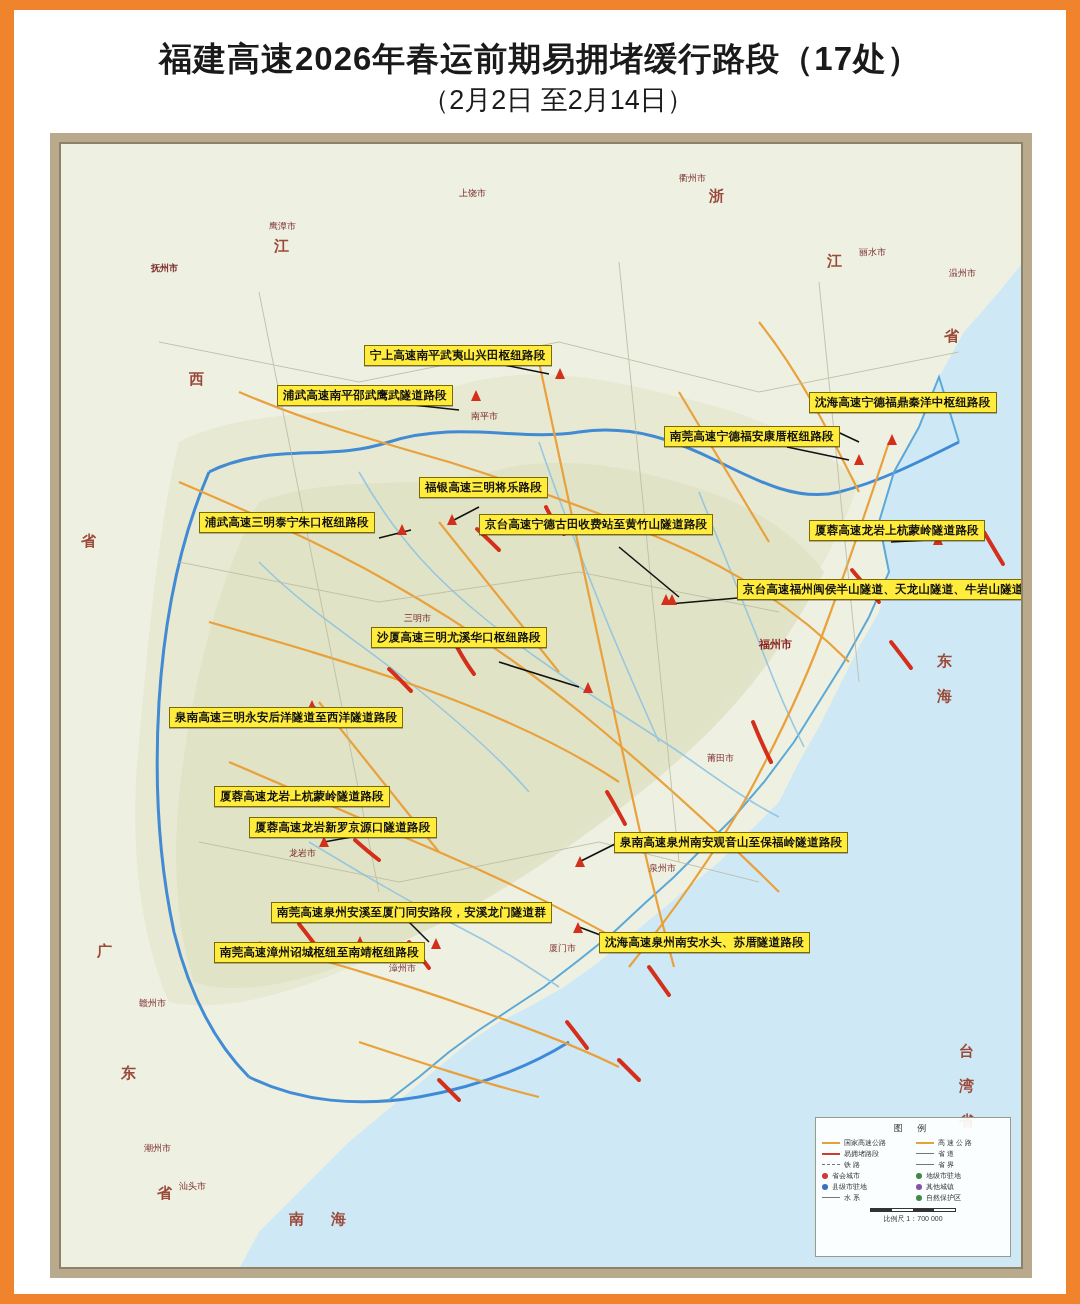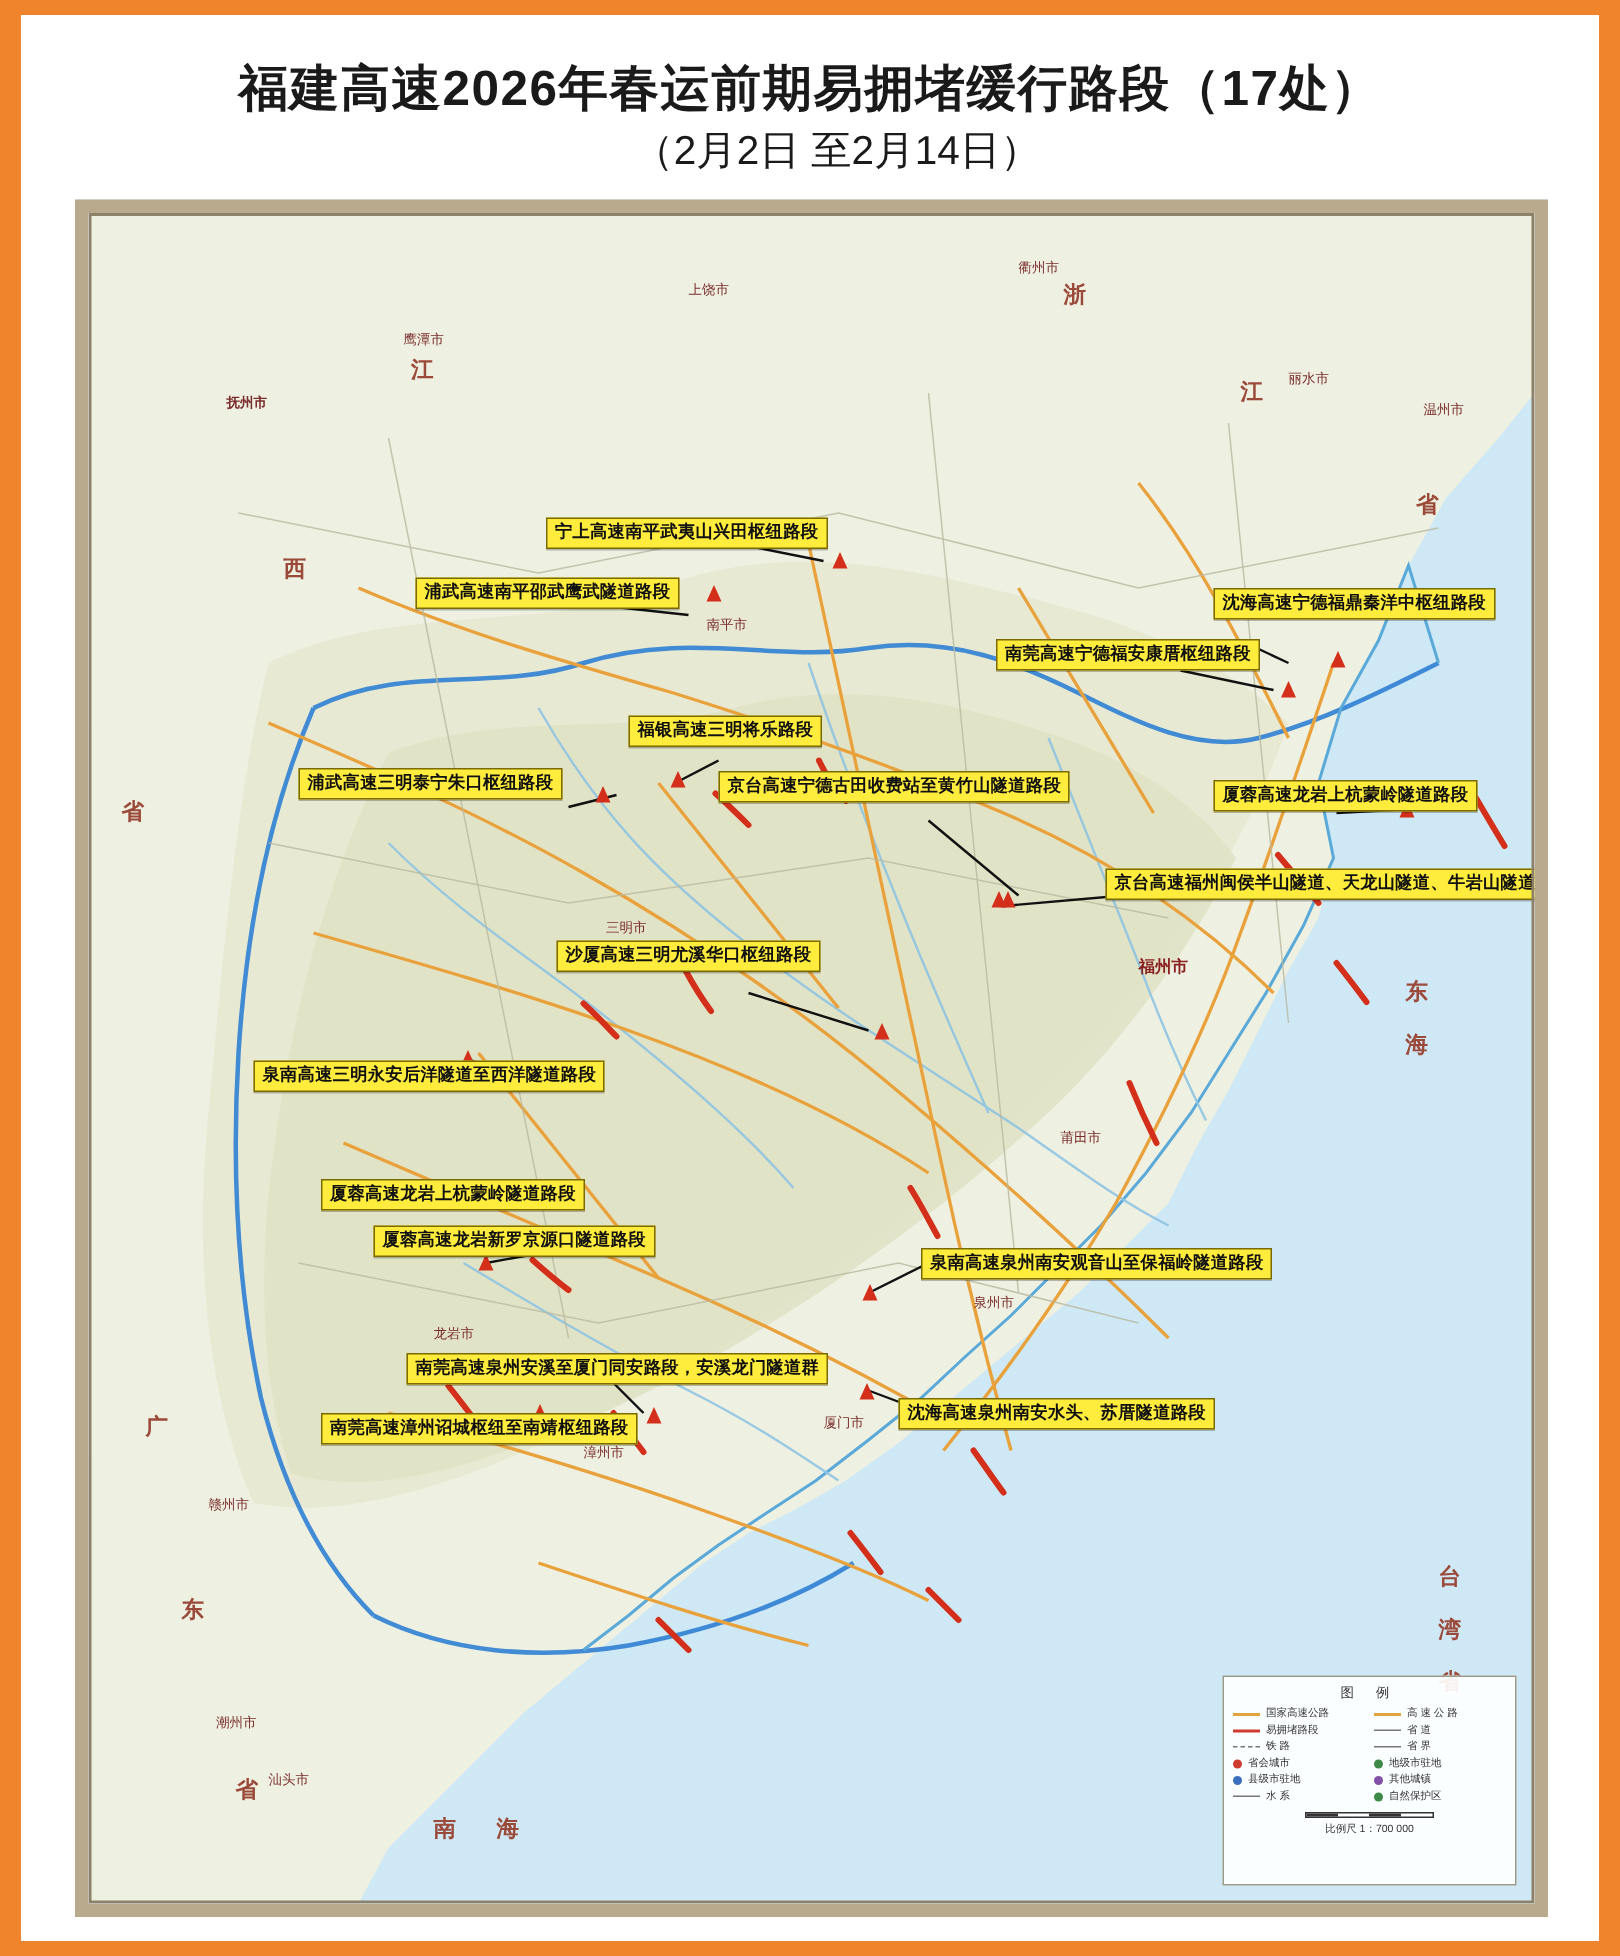--- a/index.html
+++ b/index.html
@@ -261,21 +261,21 @@
     <div class="callout" style="left:155px;top:800px;">南莞高速漳州诏城枢纽至南靖枢纽路段</div>
 
     <div class="city big" style="left:700px;top:495px;">福州市</div>
     <div class="city" style="left:490px;top:800px;">厦门市</div>
     <div class="city" style="left:590px;top:720px;text-align:right;">泉州市</div>
     <div class="city" style="left:330px;top:820px;">漳州市</div>
     <div class="city" style="left:648px;top:610px;">莆田市</div>
     <div class="city" style="left:700px;top:390px;margin-top:48px;">宁德市</div>
     <div class="city" style="left:412px;top:268px;">南平市</div>
     <div class="city" style="left:345px;top:470px;">三明市</div>
-    <div class="city" style="left:230px;top:705px;margin-top:36px;">龙岩市</div>
+    <div class="city" style="left:230px;top:705px;">龙岩市</div>
     <div class="city" style="left:890px;top:125px;">温州市</div>
     <div class="city" style="left:400px;top:45px;">上饶市</div>
     <div class="city" style="left:210px;top:78px;">鹰潭市</div>
     <div class="city" style="left:92px;top:120px;font-weight:bold;">抚州市</div>
     <div class="city" style="left:80px;top:855px;">赣州市</div>
     <div class="city" style="left:85px;top:1000px;">潮州市</div>
     <div class="city" style="left:120px;top:1038px;">汕头市</div>
     <div class="city" style="left:620px;top:30px;">衢州市</div>
     <div class="city" style="left:800px;top:104px;text-align:right;">丽水市</div>
 

